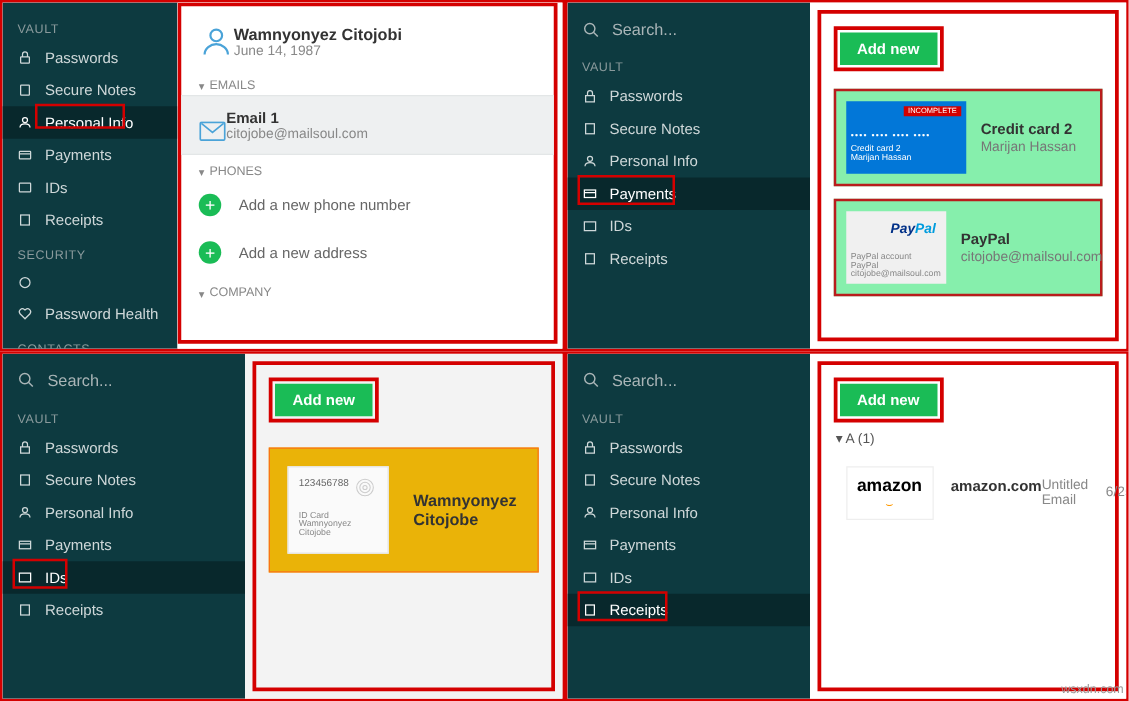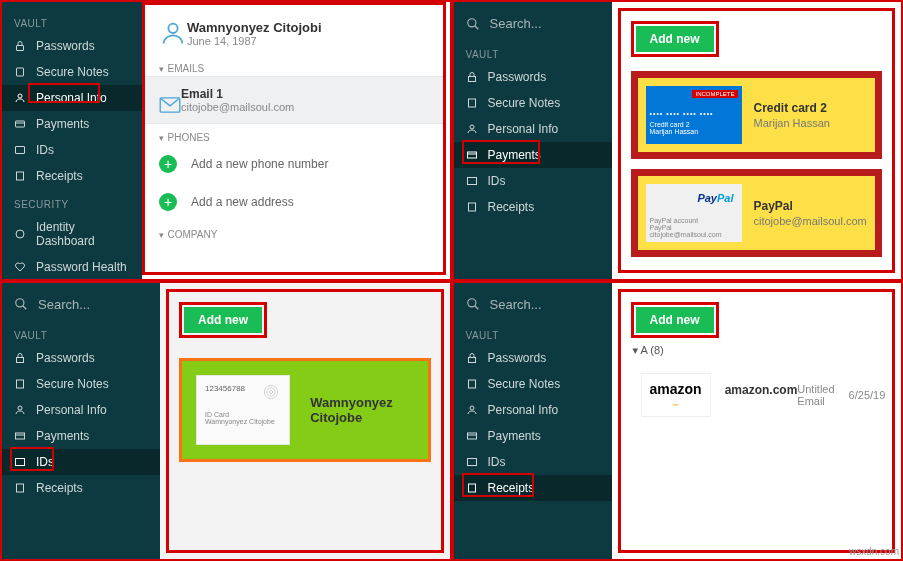--- a/index.html
+++ b/index.html
@@ -1,21 +1,21 @@
 <!DOCTYPE html>
 <html><head>
 <meta charset="utf-8">
 <style>
   * { box-sizing: border-box; margin: 0; padding: 0; font-family: -apple-system, BlinkMacSystemFont, "Segoe UI", Arial, sans-serif; }
   body { background: #fff; width: 903px; height: 561px; position: relative; overflow: hidden; }
   .grid { display: grid; grid-template-columns: 1fr 1fr; grid-template-rows: 1fr 1fr; width: 903px; height: 561px; }
   .panel { display: flex; border: 2px solid #d40000; background: #fff; overflow: hidden; }
   .sidebar { background: #0d3a40; color: #cfd8d9; display: flex; flex-direction: column; font-size: 11px; padding-top: 6px; flex-shrink: 0; }
   .sidebar.narrow { width: 140px; }
-  .sidebar.wide { width: 158px; }
+  .sidebar.wide { width: 194px; }
   .search-row { display: flex; align-items: center; padding: 8px 12px; gap: 10px; font-size: 13px; color: #aab5b7; }
   .search-row svg { flex-shrink: 0; }
   .section-head { font-size: 10px; letter-spacing: .5px; color: #8a9a9c; padding: 10px 0 4px 12px; }
   .nav-item { display: flex; align-items: center; gap: 10px; padding: 6px 12px; cursor: pointer; font-size: 12px; color: #cfd8d9; }
   .nav-item.active { background: #08282c; color: #fff; }
   .nav-item svg { flex-shrink: 0; }
   .content { flex: 1; background: #fff; position: relative; overflow: hidden; }
   .content.gray { background: #f3f3f3; }
   .red-wrap { border: 3px solid #d40000; position: absolute; }
   .detail-head { display: flex; align-items: center; padding: 14px 14px 8px 14px; }
@@ -26,21 +26,21 @@
   .sect::before { content: "▾"; font-size: 9px; }
   .email-row { display: flex; align-items: flex-end; padding: 10px 14px; background: #eef0f1; border-top: 1px solid #e3e6e7; border-bottom: 1px solid #e3e6e7; }
   .email-icon { width: 22px; height: 16px; }
   .email-label { font-size: 12px; font-weight: 600; color: #333; }
   .email-sub { font-size: 11px; color: #888; }
   .add-row { display: flex; align-items: center; gap: 14px; padding: 10px 14px; }
   .plus-circle { width: 18px; height: 18px; background: #1abc56; border-radius: 50%; display: flex; align-items: center; justify-content: center; color: #fff; font-size: 14px; line-height: 1; }
   .add-text { font-size: 12px; color: #666; }
   .btn-addnew { background: #1abc56; color: #fff; border: none; padding: 6px 14px; font-size: 12px; font-weight: 600; cursor: pointer; }
   .btn-wrap { border: 3px solid #d40000; display: inline-block; padding: 2px; }
-  .card { background: #fde047; border: 7px solid #b91c1c; display: flex; align-items: center; gap: 12px; padding: 8px; }
+  .card { background: #86efac; border: 2px solid #b91c1c; display: flex; align-items: center; gap: 12px; padding: 8px; }
   .cc-tile { width: 96px; height: 58px; background: #0277d8; color: #fff; font-size: 7px; padding: 4px; position: relative; }
   .cc-tag { position: absolute; top: 4px; right: 4px; background: #d40000; font-size: 6px; padding: 1px 3px; }
   .paypal-tile { width: 96px; height: 58px; background: #f0f0f0; font-size: 7px; padding: 4px; position: relative; display: flex; flex-direction: column; }
   .paypal-logo { position: absolute; top: 8px; right: 8px; font-weight: bold; font-style: italic; font-size: 11px; }
   .paypal-logo .p1 { color: #003087; }
   .paypal-logo .p2 { color: #009cde; }
   .card-info { display: flex; flex-direction: column; gap: 2px; }
   .card-title { font-size: 12px; font-weight: 600; color: #333; }
   .card-sub { font-size: 11px; color: #777; }
   .id-tile { width: 120px; height: 70px; background: #fafafa; border: 1px solid #e5e5e5; padding: 8px; font-size: 7px; color: #888; position: relative; }
@@ -102,21 +102,20 @@
         <svg width="12" height="12" viewBox="0 0 24 24" fill="none" stroke="#cfd8d9" stroke-width="2">
             <rect x="5" y="4" width="14" height="16"></rect>
           </svg>
         <span>Receipts</span>
       </div>
       <div class="section-head">SECURITY</div>
       <div class="nav-item">
         <svg width="12" height="12" viewBox="0 0 24 24" fill="none" stroke="#cfd8d9" stroke-width="2">
             <circle cx="12" cy="12" r="8"></circle>
           </svg>
-        <span>Identity Dashboard</span>
       </div>
       <div class="nav-item">
         <svg width="12" height="12" viewBox="0 0 24 24" fill="none" stroke="#cfd8d9" stroke-width="2">
             <path d="M12 20l-8-8a5 5 0 017-7l1 1 1-1a5 5 0 017 7z"></path>
           </svg>
         <span>Password Health</span>
       </div>
       <div class="section-head">CONTACTS</div>
 
     </div>
@@ -293,21 +292,21 @@
           </svg>
           <span>Receipts</span>
         </div>
     </div>
     <div class="content gray">
       <div class="red-wrap" style="top:6px;left:6px;right:6px;bottom:6px;padding:10px;">
         <div class="btn-wrap">
           <button class="btn-addnew">Add new</button>
         </div>
         <div style="height:20px;"></div>
-        <div style="display:flex;align-items:center;background:#84cc16;padding:14px;border:3px solid #f97316;">
+        <div style="display:flex;align-items:center;background:#eab308;padding:14px;border:1px solid #f97316;">
           <div class="id-tile">
             <div class="num">123456788</div>
             <svg width="20" height="20" viewBox="0 0 24 24" fill="none" stroke="#ccc" stroke-width="1" style="position:absolute;top:6px;right:8px;">
                 <circle cx="12" cy="12" r="8"></circle>
                 <circle cx="12" cy="12" r="5"></circle>
                 <circle cx="12" cy="12" r="2"></circle>
               </svg>
             <div style="margin-top:18px;">ID Card</div>
             <div>Wamnyonyez Citojobe</div>
           </div>
@@ -366,21 +365,21 @@
           </svg>
         <span>Receipts</span>
         <span style="position:absolute;top:-2px;left:8px;width:72px;height:24px;border:2px solid #d40000;pointer-events:none;"></span>
       </div>
     </div>
     <div class="content">
       <div class="red-wrap" style="top:6px;left:6px;right:6px;bottom:6px;background:#fff;padding:10px;">
         <div class="btn-wrap">
           <button class="btn-addnew">Add new</button>
         </div>
-        <div class="group-head">▾ <span>A (8)</span></div>
+        <div class="group-head">▾ <span>A (1)</span></div>
         <div class="receipt-row">
           <div style="border:1px solid #eee;padding:6px 8px;">
             <span class="amazon-logo">amazon</span>
             <span class="amazon-smile">⌣</span>
           </div>
           <div class="receipt-info">
             <div class="receipt-title">amazon.com</div>
             <div class="receipt-sub">Untitled Email</div>
           </div>
           <div class="receipt-date">6/25/19</div>

